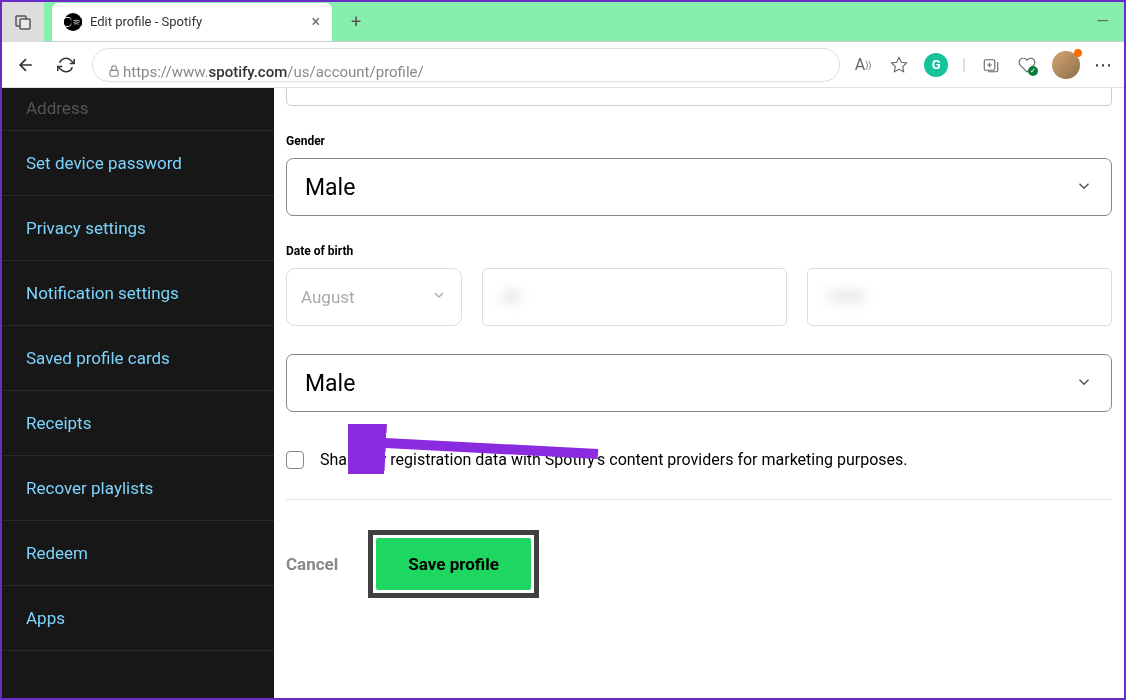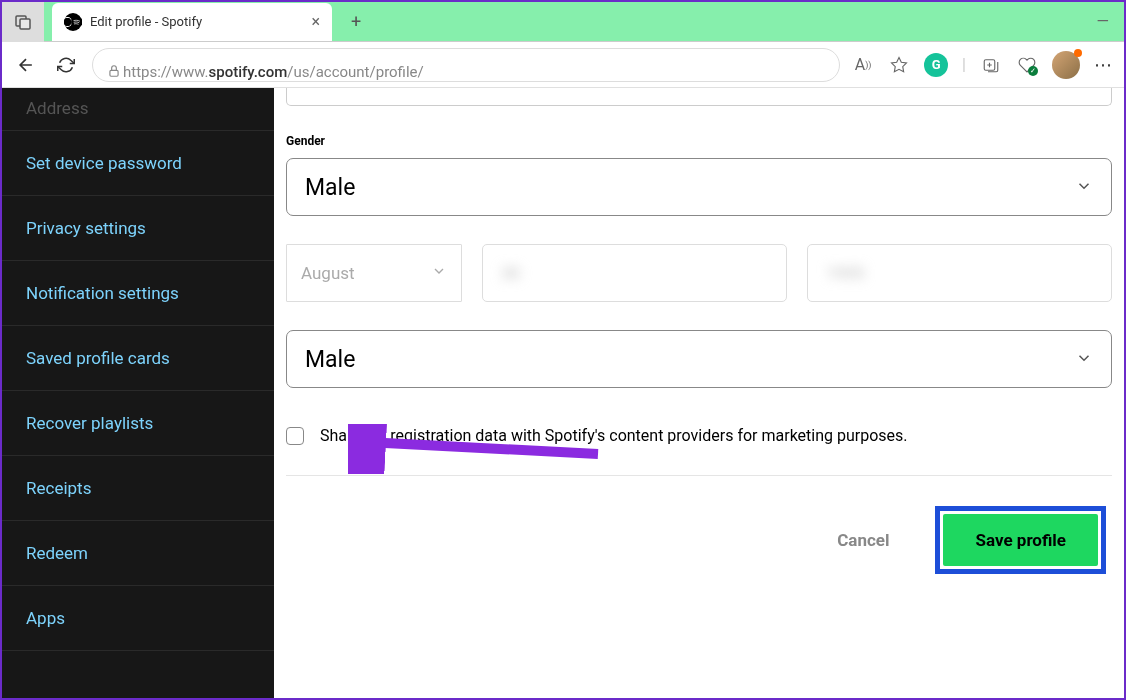--- a/index.html
+++ b/index.html
@@ -260,21 +260,21 @@
     }
     
     .dob-row {
       display: flex;
       gap: 20px;
     }
     .dob-month {
       width: 176px;
       height: 58px;
       border: 1px solid #ddd;
-      border-radius: 1px;
+      border-radius: 9px;
       display: flex;
       align-items: center;
       justify-content: space-between;
       padding: 0 14px;
       color: #aaa;
       font-size: 17px;
     }
     .dob-day, .dob-year {
       height: 58px;
       border: 1px solid #ddd;
@@ -316,37 +316,35 @@
     }
     
     .divider {
       height: 1px;
       background: #e5e5e5;
       margin-bottom: 30px;
     }
     
     .button-row {
       display: flex;
-      justify-content: flex-end;
       align-items: center;
       gap: 30px;
       padding-right: 6px;
     }
     .cancel-btn {
       font-size: 17px;
       font-weight: 700;
       color: #888;
       cursor: pointer;
       background: none;
       border: none;
     }
     .save-btn-wrapper {
-      border: 5px solid #1d4ed8;
+      border: 5px solid #404040;
       padding: 3px;
-      margin-left: 16px;
     }
     .save-btn {
       background: #1ed760;
       color: #000;
       font-size: 17px;
       font-weight: 700;
       padding: 16px 32px;
       border: none;
       cursor: pointer;
       border-radius: 2px;
@@ -438,22 +436,22 @@
 </div>
 
 <div class="page-content">
 
   <div class="sidebar">
     <div class="sidebar-item"><span>Address</span></div>
     <div class="sidebar-item"><span>Set device password</span></div>
     <div class="sidebar-item"><span>Privacy settings</span></div>
     <div class="sidebar-item"><span>Notification settings</span></div>
     <div class="sidebar-item"><span>Saved profile cards</span></div>
+    <div class="sidebar-item"><span>Receipts</span></div>
     <div class="sidebar-item"><span>Recover playlists</span></div>
-    <div class="sidebar-item"><span>Receipts</span></div>
     <div class="sidebar-item"><span>Redeem</span></div>
     <div class="sidebar-item"><span>Apps</span></div>
   </div>
 
   <div class="main-form">
 
     <div class="partial-input"></div>
 
     <div class="form-group">
       <label class="form-label">Gender</label>
@@ -461,20 +459,21 @@
         <span class="select-value">Male</span>
         <span class="chevron-down">
           <svg width="18" height="18" viewBox="0 0 24 24" fill="none" stroke="#555" stroke-width="2">
               <polyline points="6 9 12 15 18 9"></polyline>
             </svg>
         </span>
       </div>
     </div>
 
     <div class="form-group">
+      <label class="form-label">Date of birth</label>
       <div class="dob-row">
         <div class="dob-month">
           <span>August</span>
           <span>
             <svg width="16" height="16" viewBox="0 0 24 24" fill="none" stroke="#aaa" stroke-width="2">
                 <polyline points="6 9 12 15 18 9"></polyline>
               </svg>
           </span>
         </div>
         <div class="dob-day">

